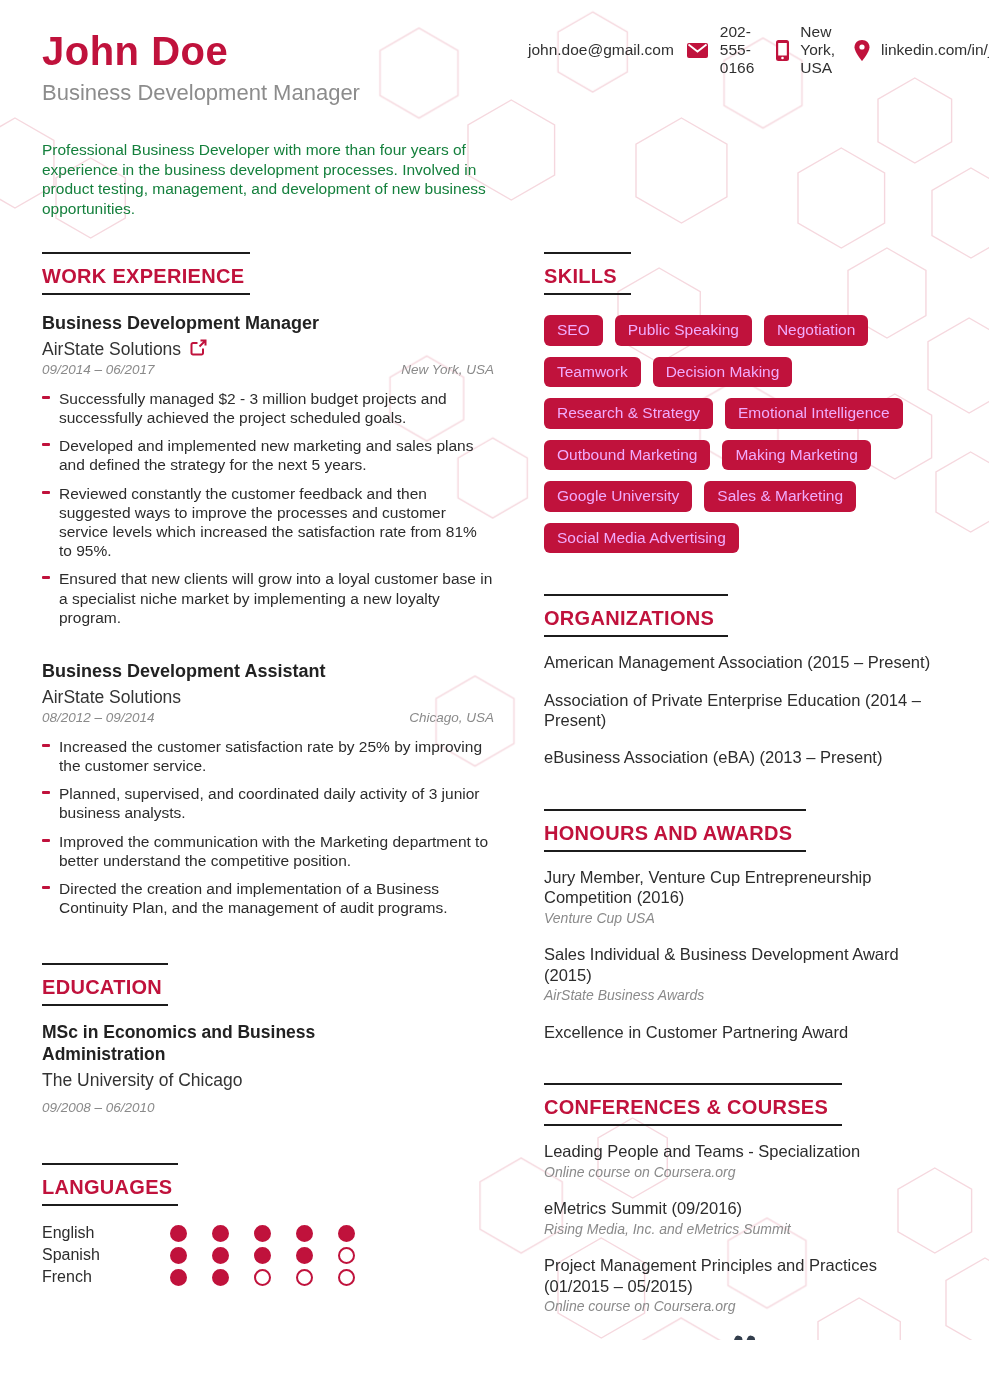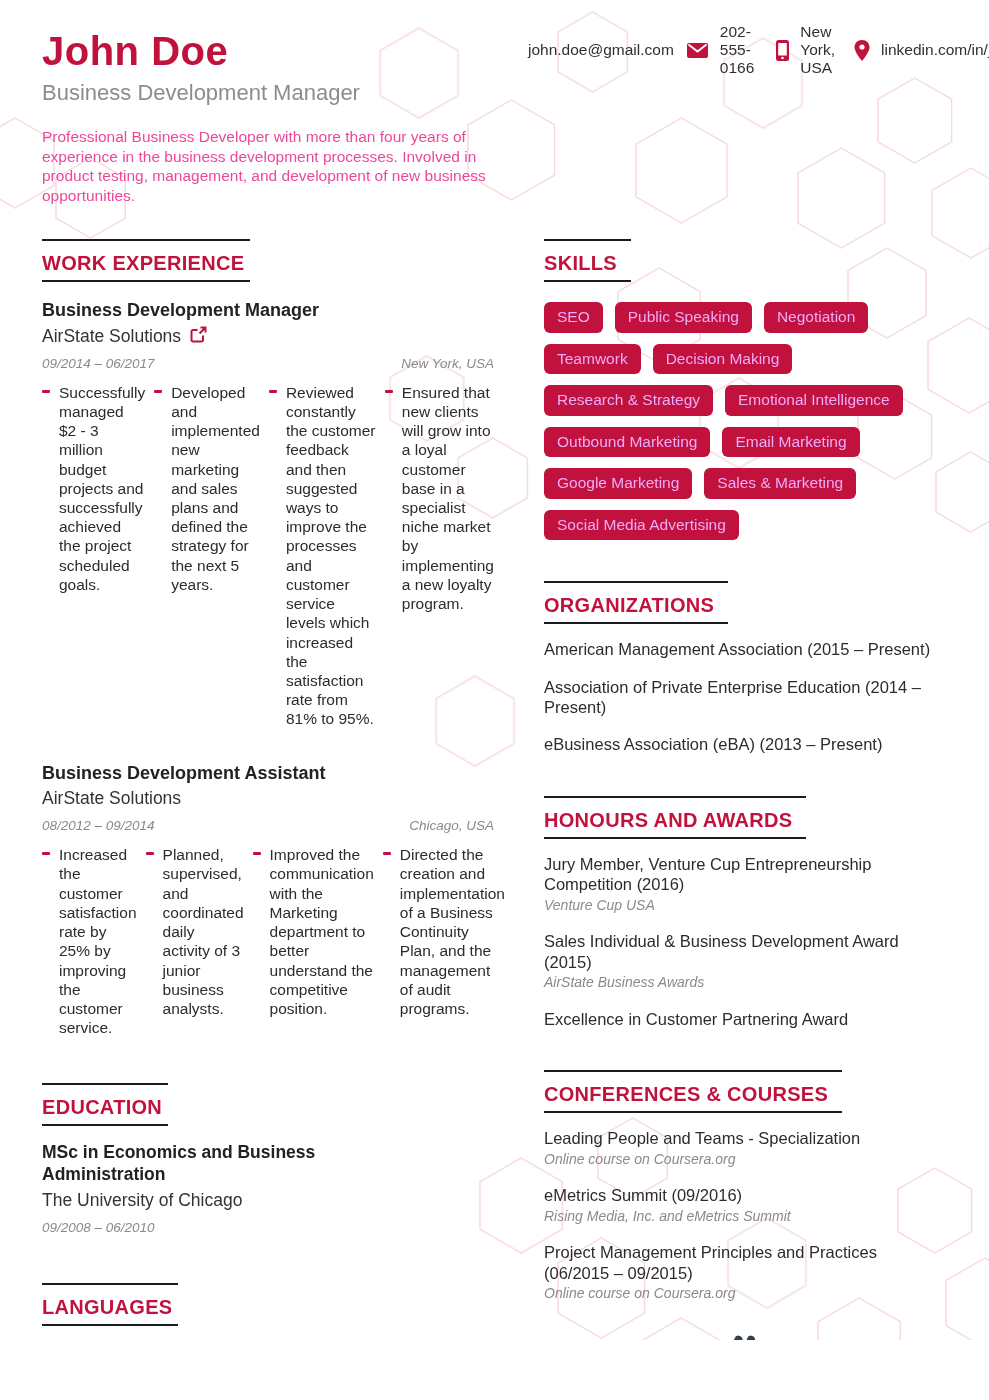--- a/index.html
+++ b/index.html
@@ -10,21 +10,21 @@
     overflow:hidden; margin:0 auto;
   }
   .hex-layer { position:absolute; inset:0; z-index:0; pointer-events:none; }
   .content { position:relative; z-index:1; padding:30px 44px 0 42px; }
 
   
   .header { display:flex; justify-content:space-between; }
   .header-left { width:500px; }
   .name { font-size:40px; font-weight:bold; color:var(--accent); letter-spacing:0.5px; line-height:1.05; }
   .job-title { font-size:22px; color:#8c8c8c; margin-top:8px; }
-  .summary { font-size:15.5px; line-height:1.26; margin-top:21px; color:#ec4899; width:486px; }
+  .summary { font-size:15.5px; line-height:1.26; margin-top:34px; color:#15803d; width:486px; }
   .contacts { display:flex; flex-direction:row; gap:11px; margin-top:9px; }
   .contact-row { display:flex; align-items:center; justify-content:flex-end; gap:13px; height:22px; }
   .contact-text { font-size:15.5px; color:#303030; }
   .contact-icon { width:22px; display:flex; justify-content:center; align-items:center; }
   .li-glyph { color:var(--accent); font-weight:bold; font-size:19px; line-height:1; }
   .skype-circle { width:20px; height:20px; border-radius:50%; background:var(--accent); color:#fff;
     font-weight:bold; font-size:14px; display:flex; align-items:center; justify-content:center; }
 
   
   .columns { display:flex; margin-top:34px; }
@@ -37,22 +37,22 @@
     padding:11px 6px 5px 0; line-height:1.15;
   }
   .section-heading.pad { padding-right:14px; }
 
   
   .job { margin-top:18px; }
   .job + .job { margin-top:34px; }
   .job-name { font-size:18px; font-weight:bold; color:#222; line-height:1.2; }
   .company-row { display:flex; align-items:center; gap:9px; margin-top:4px; }
   .company { font-size:17.5px; color:#333; }
-  .date-row { display:flex; justify-content:space-between; margin-top:9px; font-size:13.5px; font-style:italic; color:#8a8a8a; }
-  .bullets { margin-top:12px; display:flex; flex-direction:row; gap:9px; }
+  .date-row { display:flex; justify-content:space-between; margin-top:2px; font-size:13.5px; font-style:italic; color:#8a8a8a; }
+  .bullets { margin-top:12px; display:flex; flex-direction:column; gap:9px; }
   .bullet { display:flex; gap:9px; }
   .dash { flex:0 0 8px; height:3px; background:var(--accent); border-radius:1px; margin-top:7px; }
   .bullet-text { font-size:15.5px; line-height:1.24; color:#2c2c2c; }
 
   
   .edu-block { margin-top:16px; }
   .degree { font-size:17.5px; font-weight:bold; color:#222; line-height:1.25; width:340px; }
   .school { font-size:17.5px; color:#333; margin-top:4px; }
   .edu-dates { font-size:13.5px; font-style:italic; color:#8a8a8a; margin-top:9px; }
 
@@ -301,22 +301,22 @@
           <div class="section-heading pad">SKILLS</div>
           <div class="badges">
             <span class="badge">SEO</span>
             <span class="badge">Public Speaking</span>
             <span class="badge">Negotiation</span>
             <span class="badge">Teamwork</span>
             <span class="badge">Decision Making</span>
             <span class="badge">Research &amp; Strategy</span>
             <span class="badge">Emotional Intelligence</span>
             <span class="badge">Outbound Marketing</span>
-            <span class="badge">Email Marketing</span>
-            <span class="badge">Google Marketing</span>
+            <span class="badge">Making Marketing</span>
+            <span class="badge">Google University</span>
             <span class="badge">Sales &amp; Marketing</span>
             <span class="badge">Social Media Advertising</span>
           </div>
         </div>
 
         <div class="r-section">
           <div class="section-heading pad">ORGANIZATIONS</div>
           <div class="r-items">
             <div class="r-item-title">American Management Association (2015 – Present)</div>
             <div class="r-item-title">Association of Private Enterprise Education (2014 – Present)</div>
@@ -346,21 +346,21 @@
           <div class="r-items">
             <div>
               <div class="r-item-title">Leading People and Teams - Specialization</div>
               <div class="r-item-sub">Online course on Coursera.org</div>
             </div>
             <div>
               <div class="r-item-title">eMetrics Summit (09/2016)</div>
               <div class="r-item-sub">Rising Media, Inc. and eMetrics Summit</div>
             </div>
             <div>
-              <div class="r-item-title">Project Management Principles and Practices (06/2015 – 09/2015)</div>
+              <div class="r-item-title">Project Management Principles and Practices (01/2015 – 05/2015)</div>
               <div class="r-item-sub">Online course on Coursera.org</div>
             </div>
           </div>
         </div>
 
       </div>
     </div>
   </div>
 
   <div class="footer">

